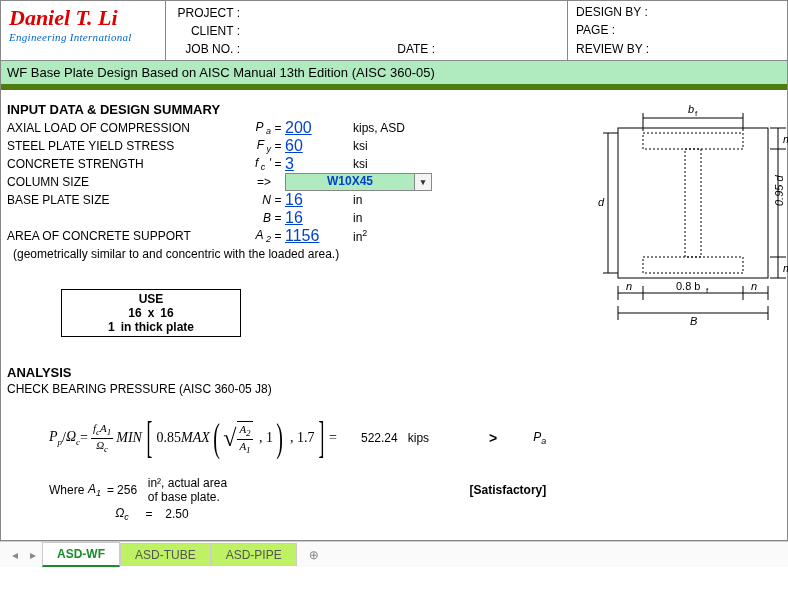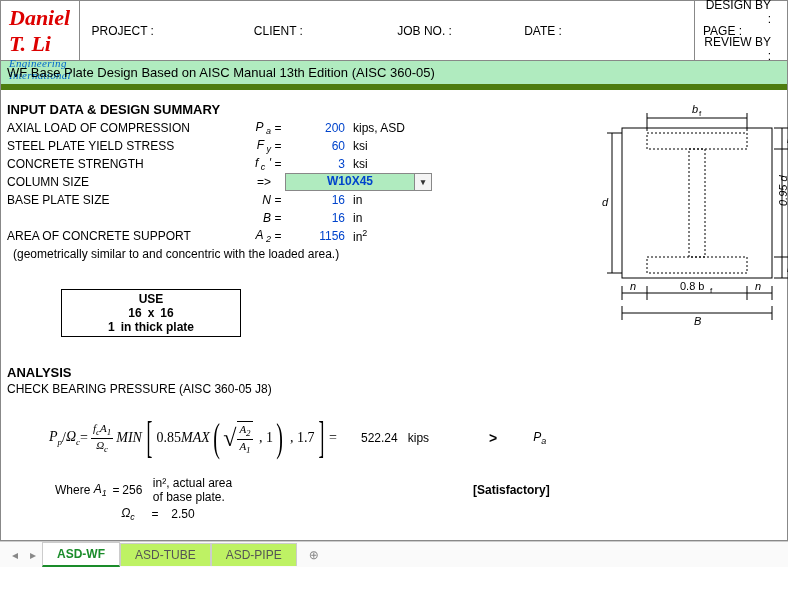--- a/index.html
+++ b/index.html
@@ -2,37 +2,37 @@
 <html><head>
 <meta charset="utf-8">
 <style>
   * { box-sizing: border-box; margin: 0; padding: 0; }
   body { font-family: Arial, sans-serif; font-size: 12px; background: #fff; width: 788px; }
   .page { border: 1px solid #888; }
   .hdr { display: flex; border-bottom: 1px solid #888; height: 60px; }
   .hdr-logo { width: 165px; border-right: 1px solid #888; padding: 4px 8px; }
   .hdr-logo .name { font-family: "Times New Roman", serif; font-style: italic; font-weight: bold; font-size: 22px; color: #d00; }
   .hdr-logo .sub { font-family: "Times New Roman", serif; font-style: italic; font-size: 11px; color: #0066cc; letter-spacing: 0.3px; }
-  .hdr-mid { flex: 1; display: flex; justify-content: flex-start; padding: 2px 8px; gap: 19px; }
+  .hdr-mid { flex: 1; display: flex; flex-direction: column; justify-content: flex-end; padding: 2px 8px; }
   .hdr-mid .row { display: flex; }
   .hdr-mid .lab { width: 70px; text-align: right; padding-right: 4px; }
   .hdr-mid .val { flex: 1; }
   .hdr-mid .dlab { margin-left: auto; width: 50px; text-align: right; padding-right: 4px; }
   .hdr-right { width: 220px; border-left: 1px solid #888; display: flex; flex-direction: column; justify-content: space-around; padding: 2px 8px; }
   .hdr-right .row { text-align: right; padding-right: 8px; }
   .title-bar { background: #b0ebbf; border-bottom: 6px solid #4d7c0f; padding: 4px 6px; font-weight: normal; font-size: 13px; }
   .content { display: flex; padding: 8px 6px 16px; gap: 30px; }
   .left { flex: 1; padding-right: 12px; }
   .right { width: 240px; }
   .sect-title { font-weight: bold; font-size: 13px; margin: 4px 0 2px; }
   .row { display: flex; align-items: center; min-height: 18px; }
   .ilab { width: 220px; }
   .sym { width: 44px; text-align: right; font-style: italic; }
   .eq { width: 14px; text-align: center; }
-  .val { width: 60px; text-align: right; color: #0044cc; background: none; border: none; font-size: 12px; }
+  .val { width: 60px; text-align: left; color: #0044cc; background: none; border: none; font-size: 16px; text-decoration: underline; }
   .val-select { width: 130px; text-align: center; color: #0044cc; font-weight: bold; background: #b0ebbf; border: 1px solid #888; font-size: 12px; height: 18px; position: relative; }
   .sel-arrow { position: absolute; right: -18px; top: -1px; width: 18px; height: 18px; border: 1px solid #888; background: #f4f4f4; display: flex; align-items: center; justify-content: center; font-size: 9px; color: #333; }
   .unit { padding-left: 8px; }
   .unit sup { font-size: 9px; }
   .note { font-size: 12px; margin-left: 6px; margin-top: 2px; }
   .use-box { border: 1px solid #000; width: 180px; margin: 28px 0 0 54px; text-align: center; font-size: 12px; padding: 2px; }
   .use-box .u1 { font-weight: bold; }
   .use-box .u2, .use-box .u3 { display: flex; justify-content: center; gap: 6px; }
   .analysis { margin-top: 28px; }
   .formula-block { display: flex; align-items: center; margin: 14px 0 10px 42px; height: 56px; }
@@ -44,21 +44,21 @@
   .bigp { font-size: 40px; font-weight: 100; font-family: serif; line-height: 36px; transform: scaleX(0.5);}
   .sqrt { display: inline-flex; align-items: center; }
   .sqrt::before { content: "√"; font-size: 24px; margin-right: -2px;}
   .sqrt .frac { border-top: 1px solid #000; padding-top: 1px; }
   .res { margin-left: 24px; }
   .gt { margin-left: 60px; font-weight: bold; font-size: 14px; }
   .pa { margin-left: 36px; font-style: italic; }
   .pa sub{font-size:9px;}
   .where-block { margin: 6px 0 0 42px; }
   .where-block .row { min-height: 20px; }
-  .where-block .wlab { width: 56px; margin-left: 6px; }
+  .where-block .wlab { width: 56px; }
   .where-block .wsym { width: 34px; font-style: italic; text-align: center; }
   .where-block .wsym sub{font-size:9px;}
   .where-block .weq { width: 20px; text-align: center; }
   .where-block .wval { width: 46px; text-align: center; padding-right: 10px; }
   .where-block .wunit { }
   .sat { font-weight: bold; margin-left: 230px; }
   .diagram { width: 230px; height: 230px; }
   .tabs { display: flex; align-items: center; height: 26px; border-top: 1px solid #ccc; background: #fafafa; padding: 0 6px; gap: 0; }
   .tabs .arr { width: 18px; height: 18px; display: flex; align-items: center; justify-content: center; color: #888; cursor: pointer; }
   .tab { padding: 4px 14px; border: 1px solid #ccc; border-bottom: none; background: #bef264; font-size: 12px; color: #555; cursor: pointer; }

